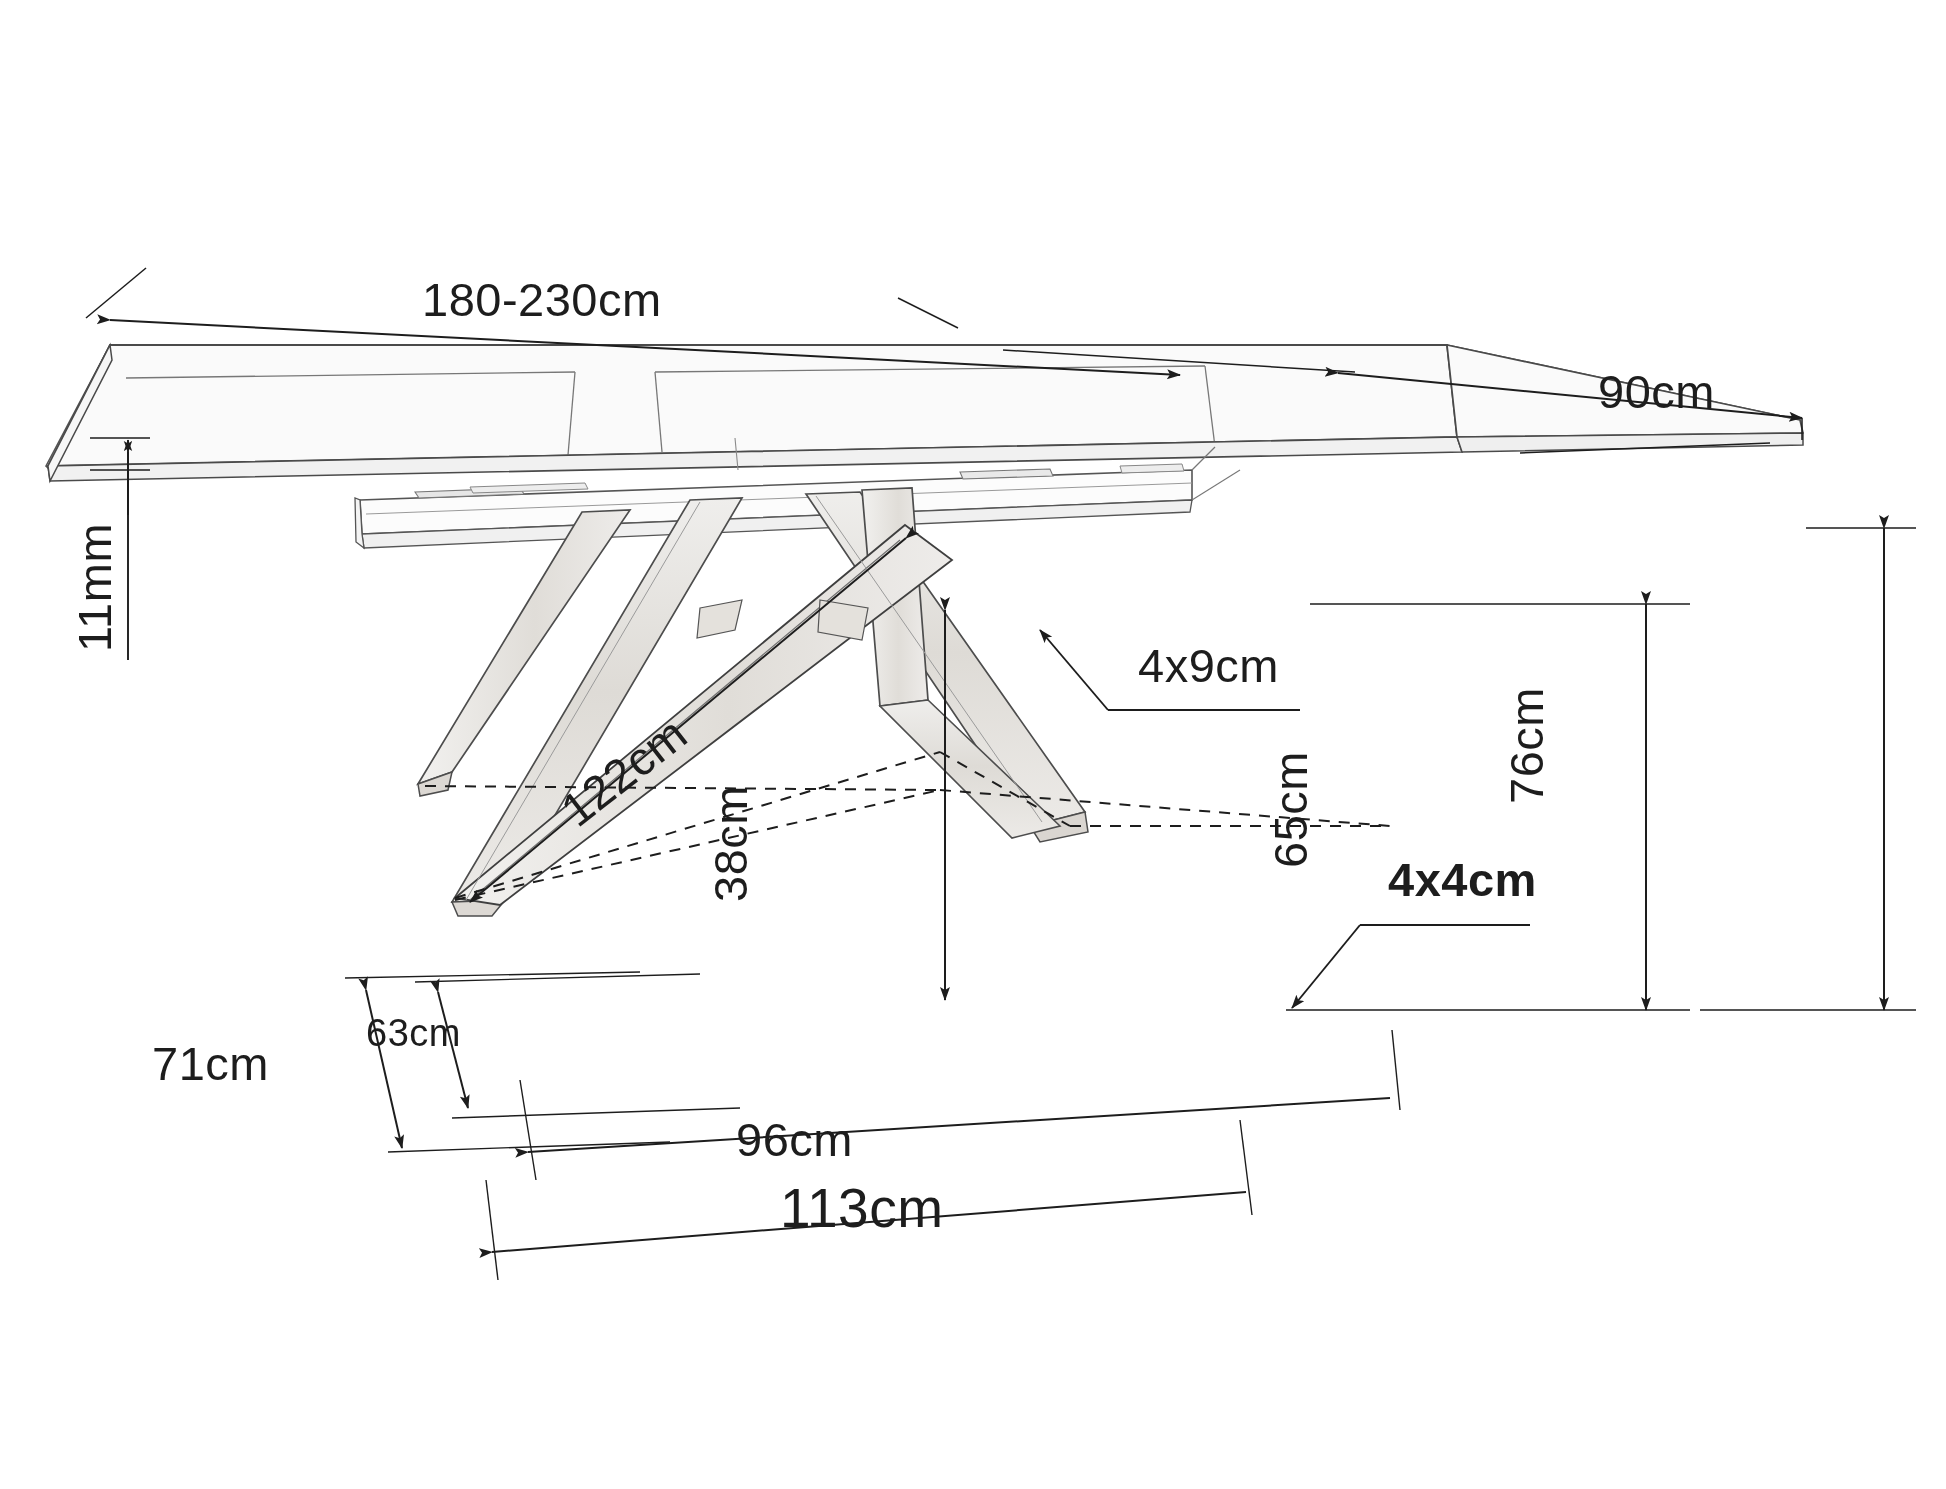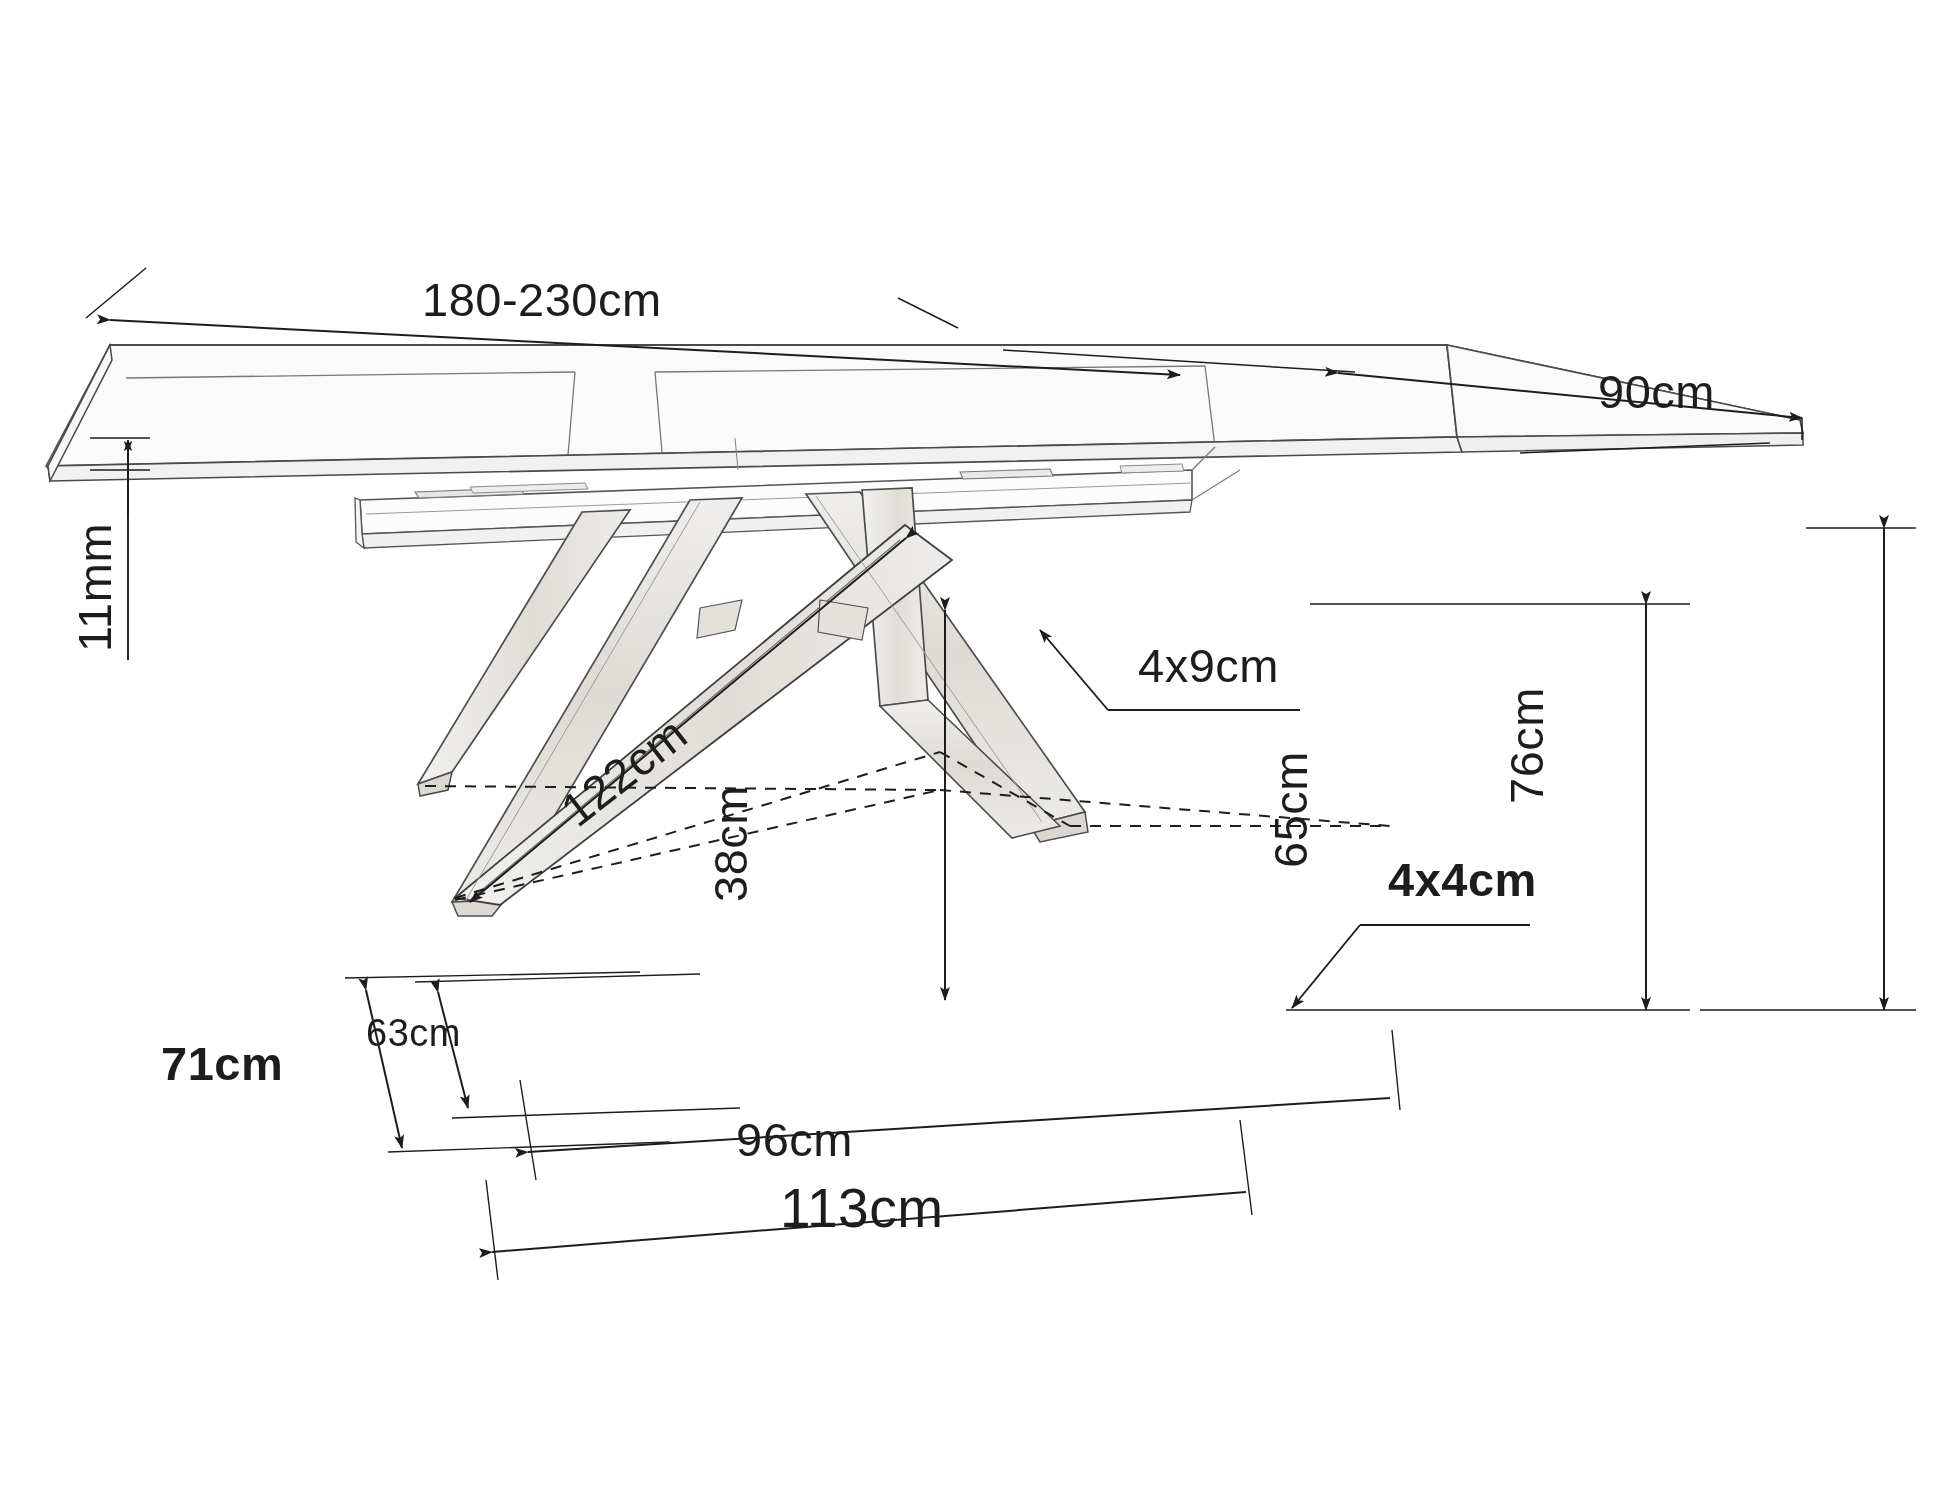--- a/index.html
+++ b/index.html
@@ -168,21 +168,21 @@
 <div class="dimlabel" style="left:1388px;top:852px;font-size:47px;font-weight:bold;">4x4cm</div>
 
 <div class="dimlabel" style="left:552px;top:744px;font-size:47px;transform:rotate(-38deg);transform-origin:center;">122cm</div>
 
 <div class="dimlabel" style="left:672px;top:816px;font-size:47px;transform:rotate(-90deg);transform-origin:center;">38cm</div>
 
 <div class="dimlabel" style="left:1232px;top:782px;font-size:47px;transform:rotate(-90deg);transform-origin:center;">65cm</div>
 
 <div class="dimlabel" style="left:1468px;top:718px;font-size:47px;transform:rotate(-90deg);transform-origin:center;">76cm</div>
 
-<div class="dimlabel" style="left:161px;top:1036px;font-size:47px;font-weight:bold;">71cm</div>
+<div class="dimlabel" style="left:152px;top:1036px;font-size:47px;">71cm</div>
 
 <div class="dimlabel" style="left:366px;top:1012px;font-size:38px;">63cm</div>
 
 <div class="dimlabel" style="left:736px;top:1112px;font-size:47px;">96cm</div>
 
 <div class="dimlabel" style="left:780px;top:1176px;font-size:55px;">113cm</div>
 
 </div>
 
 </body></html>

